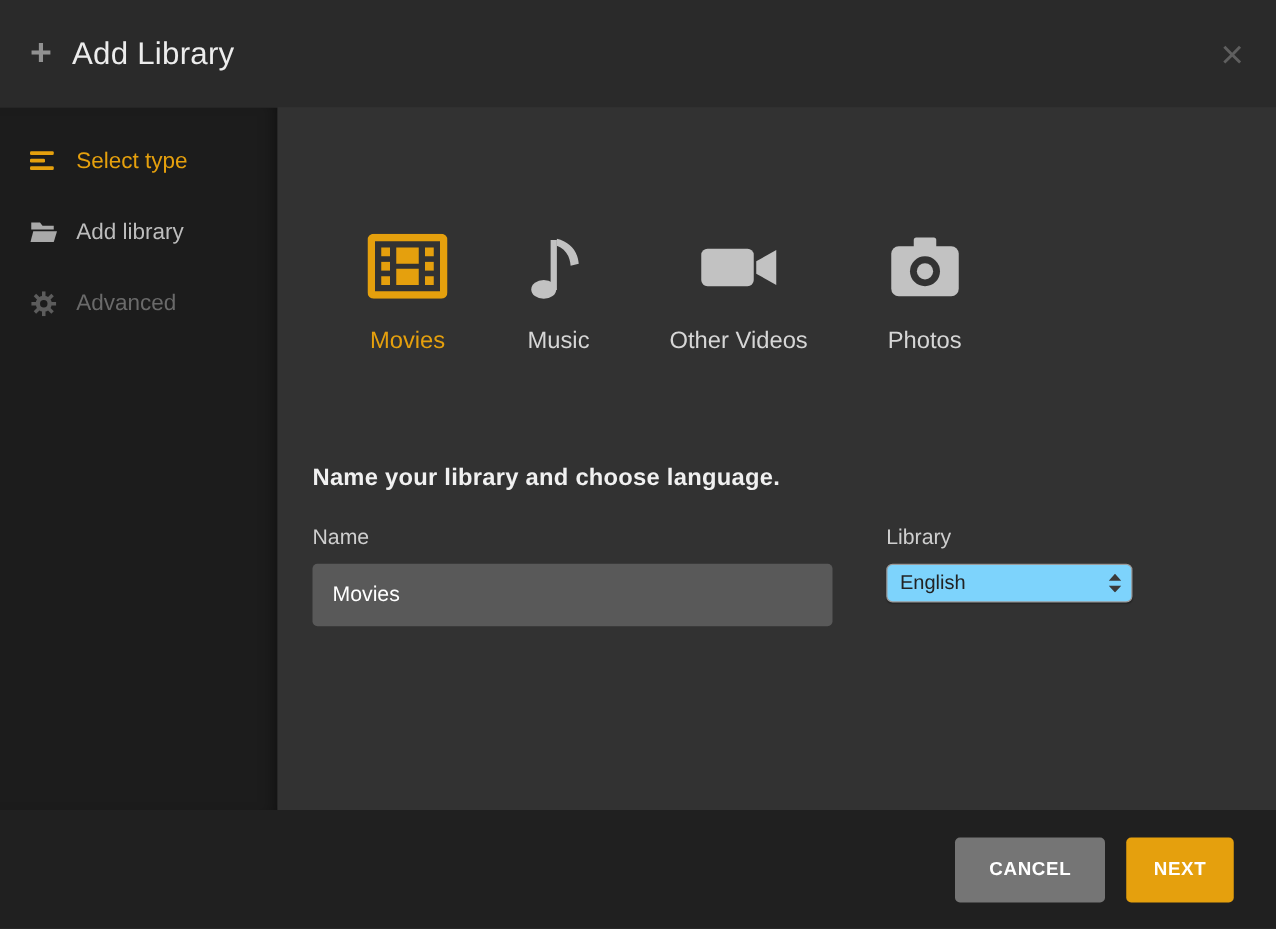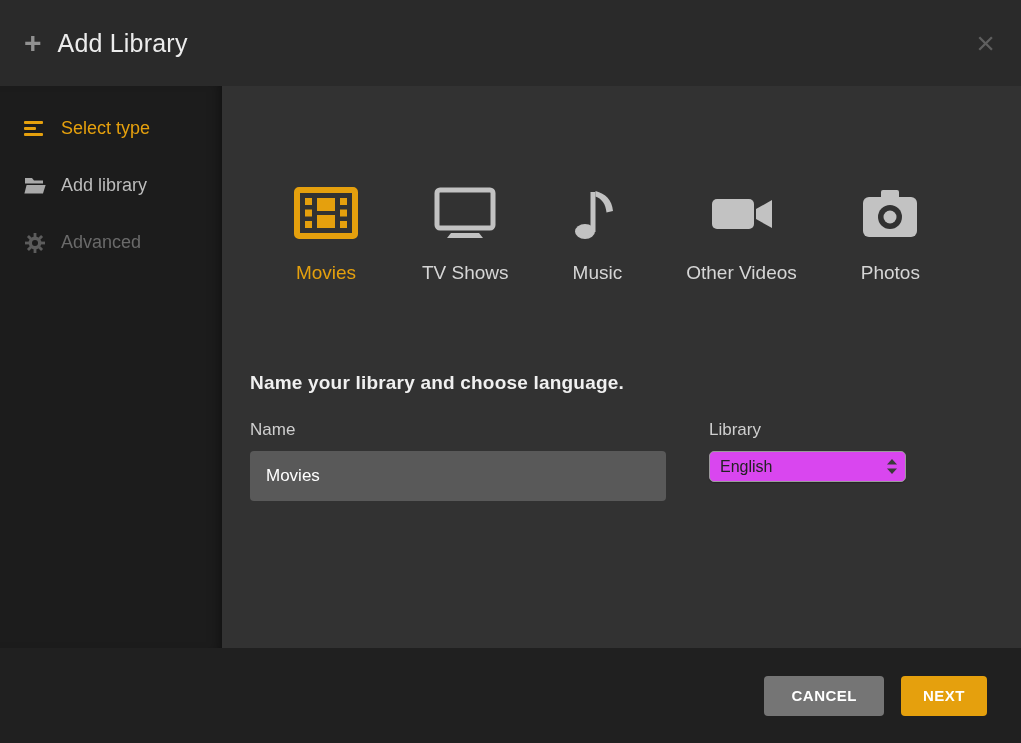--- a/index.html
+++ b/index.html
@@ -80,38 +80,38 @@
   .name-col { width: 416px; }
   .name-input {
     width: 416px; height: 50px;
     background: #595959; border: none; border-radius: 4px;
     color: #ffffff; font-size: 17px; font-family: inherit;
     padding: 0 16px; outline: none;
   }
   .lang-col { margin-left: 43px; width: 197px; }
   .select-box {
     width: 197px; height: 31px;
-    background: #d946ef; border: 1px solid #9a9a9a; border-radius: 5px;
+    background: #7dd3fc; border: 1px solid #9a9a9a; border-radius: 5px;
     display: flex; align-items: center;
     padding: 0 8px 0 10px;
     cursor: pointer;
     box-shadow: 0 1px 1px rgba(0,0,0,0.25);
   }
   .select-value { color: #222; font-size: 16px; flex: 1; }
   .select-arrows { display: inline-flex; }
 
   
   .ftr {
     height: 95px; flex: 0 0 95px;
     background: #202020;
     display: flex; align-items: center; justify-content: flex-end;
     gap: 17px; padding-right: 34px;
   }
   .btn {
-    height: 40px; border: none; border-radius: 4px;
+    height: 52px; border: none; border-radius: 4px;
     font-family: inherit; font-size: 15px; font-weight: 700;
     letter-spacing: 0.5px; color: #ffffff; cursor: pointer;
     padding: 0 27px;
   }
   .btn-cancel { background: #757575; }
   .btn-next { background: #e5a00d; padding: 0 22px; }
 </style>
 </head>
 <body>
 
@@ -177,29 +177,20 @@
                   <rect x="46" y="22.5" width="7" height="7"></rect>
                   <rect x="46" y="34" width="7" height="7"></rect>
                 <rect x="23" y="11" width="18" height="13"></rect>
                   <rect x="23" y="28" width="18" height="13"></rect>
               </g>
             </svg>
           </span>
           <span class="type-label">Movies</span>
         </div>
 
-        <div class="type-item">
-          <span class="type-icon">
-            <svg width="64" height="54" viewBox="0 0 64 54">
-              <rect x="4" y="4" width="56" height="38" rx="3" fill="none" stroke="#c2c2c2" stroke-width="5"></rect>
-              <path d="M18 47 h28 l4 5 H14 z" fill="#c2c2c2"></path>
-            </svg>
-          </span>
-          <span class="type-label">TV Shows</span>
-        </div>
 
         <div class="type-item">
           <span class="type-icon">
             <svg width="48" height="54" viewBox="0 0 48 54">
               <ellipse cx="12" cy="45.5" rx="10" ry="7.5" fill="#c2c2c2"></ellipse>
               <rect x="17.5" y="6" width="5" height="40" fill="#c2c2c2"></rect>
               <path d="M22.5 5 c10 2.5 16.5 9 17.5 20 l-6.5 1.5 c-0.8 -8.5 -4.5 -13.5 -11 -16 z" fill="#c2c2c2"></path>
             </svg>
           </span>
           <span class="type-label">Music</span>

